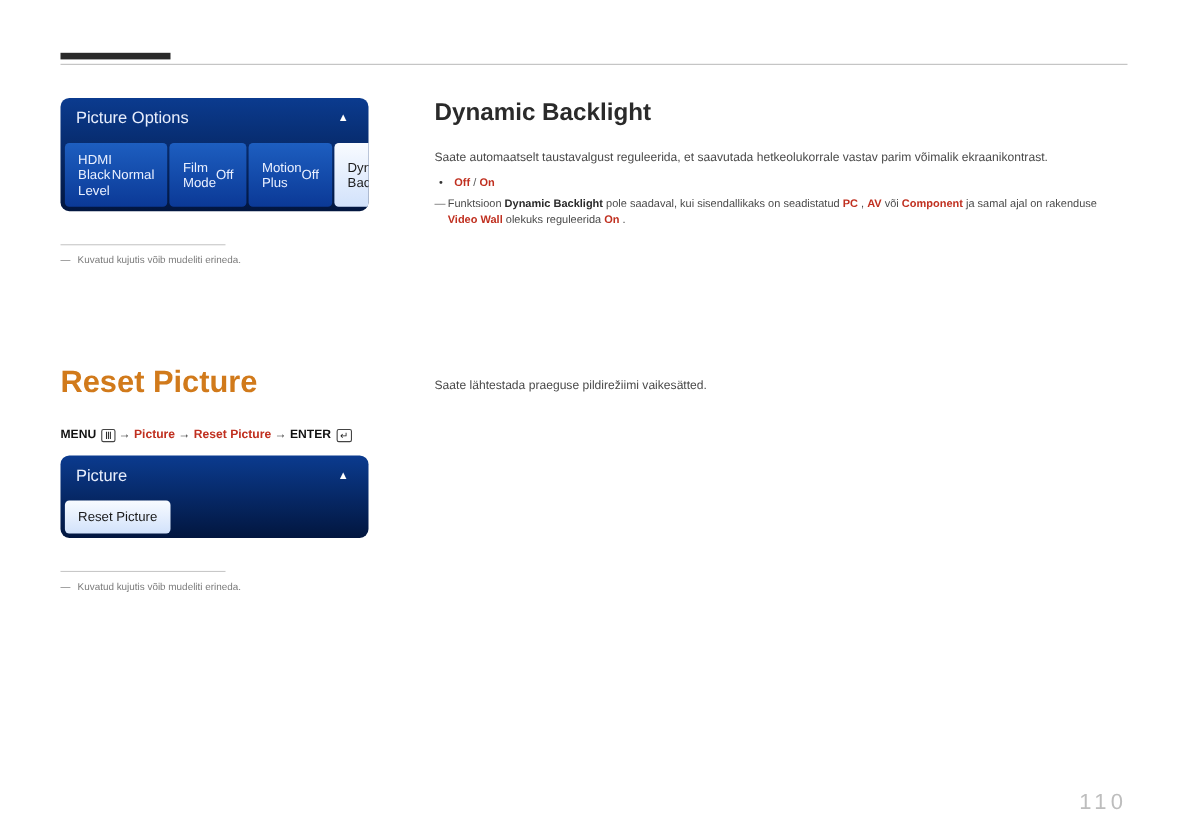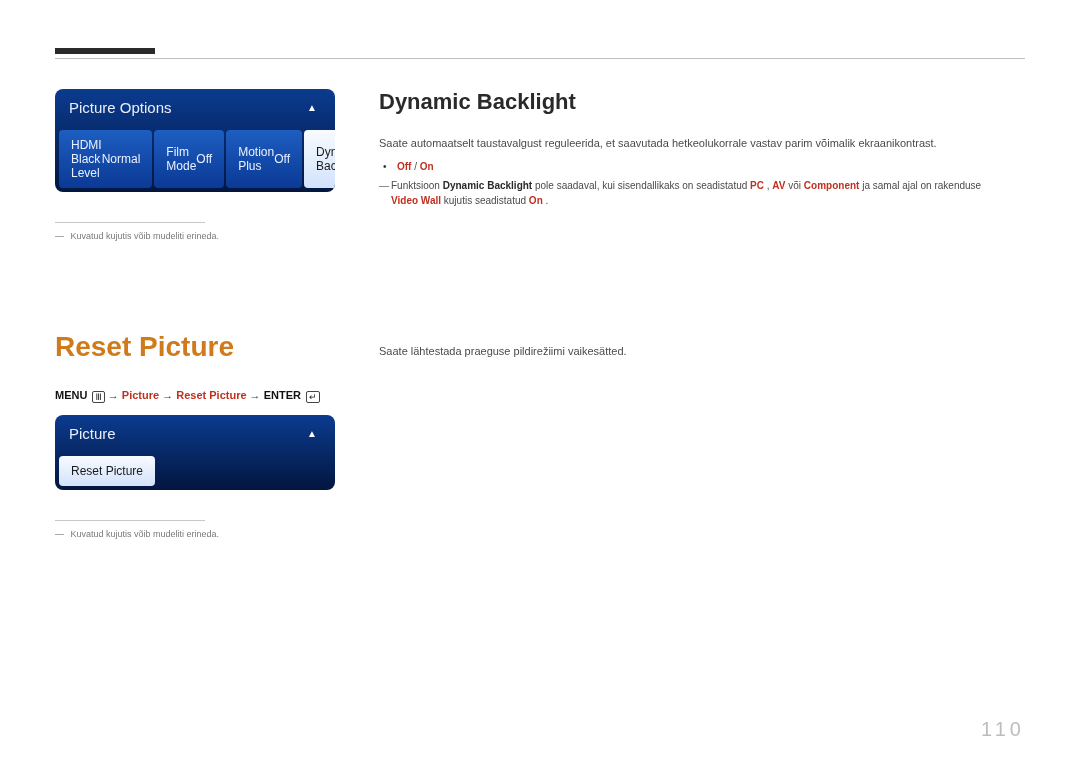--- a/index.html
+++ b/index.html
@@ -21,21 +21,21 @@
     width: 100px;
     margin-bottom: 4px;
   }
   .rule {
     border-top: 1px solid #bfbfbf;
     height: 0;
     width: 100%;
   }
   .cols {
     display: flex;
-    gap: 44px;
+    gap: 60px;
     margin-top: 30px;
   }
   .left { width: 280px; }
   .right { flex: 1; padding-right: 20px; }
 
   .menu-panel {
     border-radius: 8px;
     overflow: hidden;
     background: linear-gradient(#0b3b8f, #02163f);
     padding: 0 4px 4px 4px;
@@ -200,21 +200,21 @@
         <span>Funktsioon </span>
         <span class="emph-d">Dynamic Backlight</span>
         <span> pole saadaval, kui sisendallikaks on seadistatud </span>
         <span class="emph-r">PC</span>
         <span>, </span>
         <span class="emph-r">AV</span>
         <span> või </span>
         <span class="emph-r">Component</span>
         <span>  ja samal ajal on rakenduse </span>
         <span class="emph-r">Video Wall</span>
-        <span> kujutis seadistatud </span>
+        <span> olekuks reguleerida </span>
         <span class="emph-r">On</span>
         <span>.</span>
       </div>
     </div>
   </div>
 
   <div class="section2 cols">
     <div class="left">
       <div class="h1">Reset Picture</div>
 

